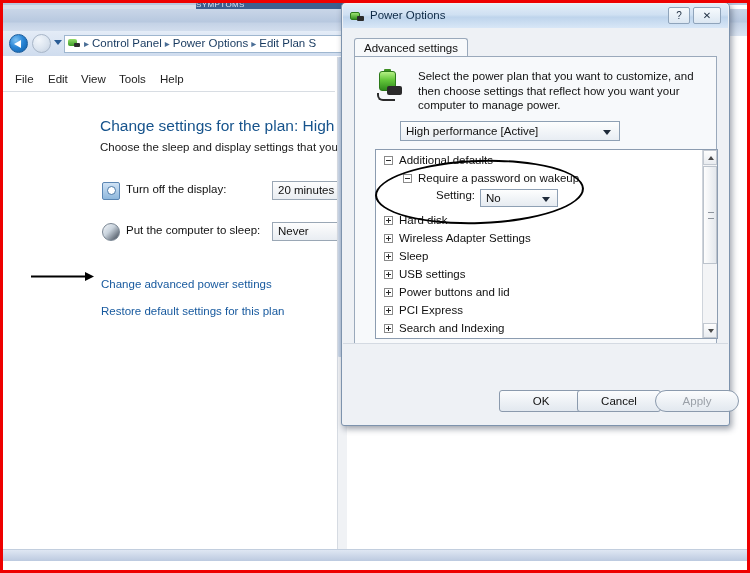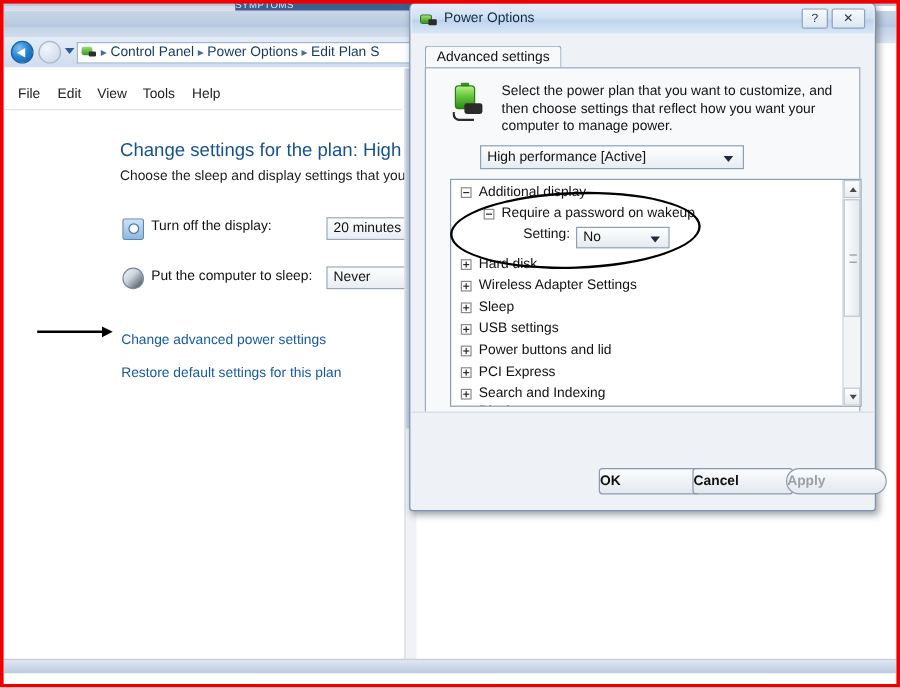--- a/index.html
+++ b/index.html
@@ -352,21 +352,21 @@
   }
   #dlg-footer{
     position:absolute;left:1px;top:340px;width:385px;height:56px;
     background:#eef1f5;border-top:1px solid #d4dae2;
   }
   .dlgbtn{
     position:absolute;top:387px;width:84px;height:22px;
     background:linear-gradient(to bottom,#fbfcfd,#e2e8ef);
     border:1px solid #8b9aad;border-radius:3px;
     box-sizing:border-box;
-    font-size:11.5px;color:#111;text-align:left;line-height:20px;font-weight:bold;
+    font-size:11.5px;color:#111;text-align:center;line-height:20px;
   }
   #btn-ok{left:157px;}
   #btn-cancel{left:235px;}
   #btn-apply{left:313px;color:#9aa0a8;border-radius:11px;}
 
   
   #anno-ellipse{
     position:absolute;left:375px;top:160px;width:205px;height:60px;
     border:2.5px solid #000000;border-radius:50%;
     z-index:45;pointer-events:none;
@@ -458,21 +458,21 @@
 
       <div id="plan-combo">
         <span>High performance [Active]</span>
         <span class="combo-arrow" style="right:8px;top:8px"></span>
       </div>
 
       <div id="treebox">
 
         <div class="tnode" style="top:3px">
           <span class="expander" style="left:8px"></span>
-          <span class="tlabel" style="left:23px">Additional display</span>
+          <span class="tlabel" style="left:23px">Additional defaults</span>
         </div>
 
         <div class="tnode" style="top:21px">
           <span class="expander" style="left:27px"></span>
           <span class="tlabel" style="left:42px">Require a password on wakeup</span>
         </div>
 
         <div id="setting-row-inner">
           <span>Setting:</span>
           <span id="setting-inner-combo">

